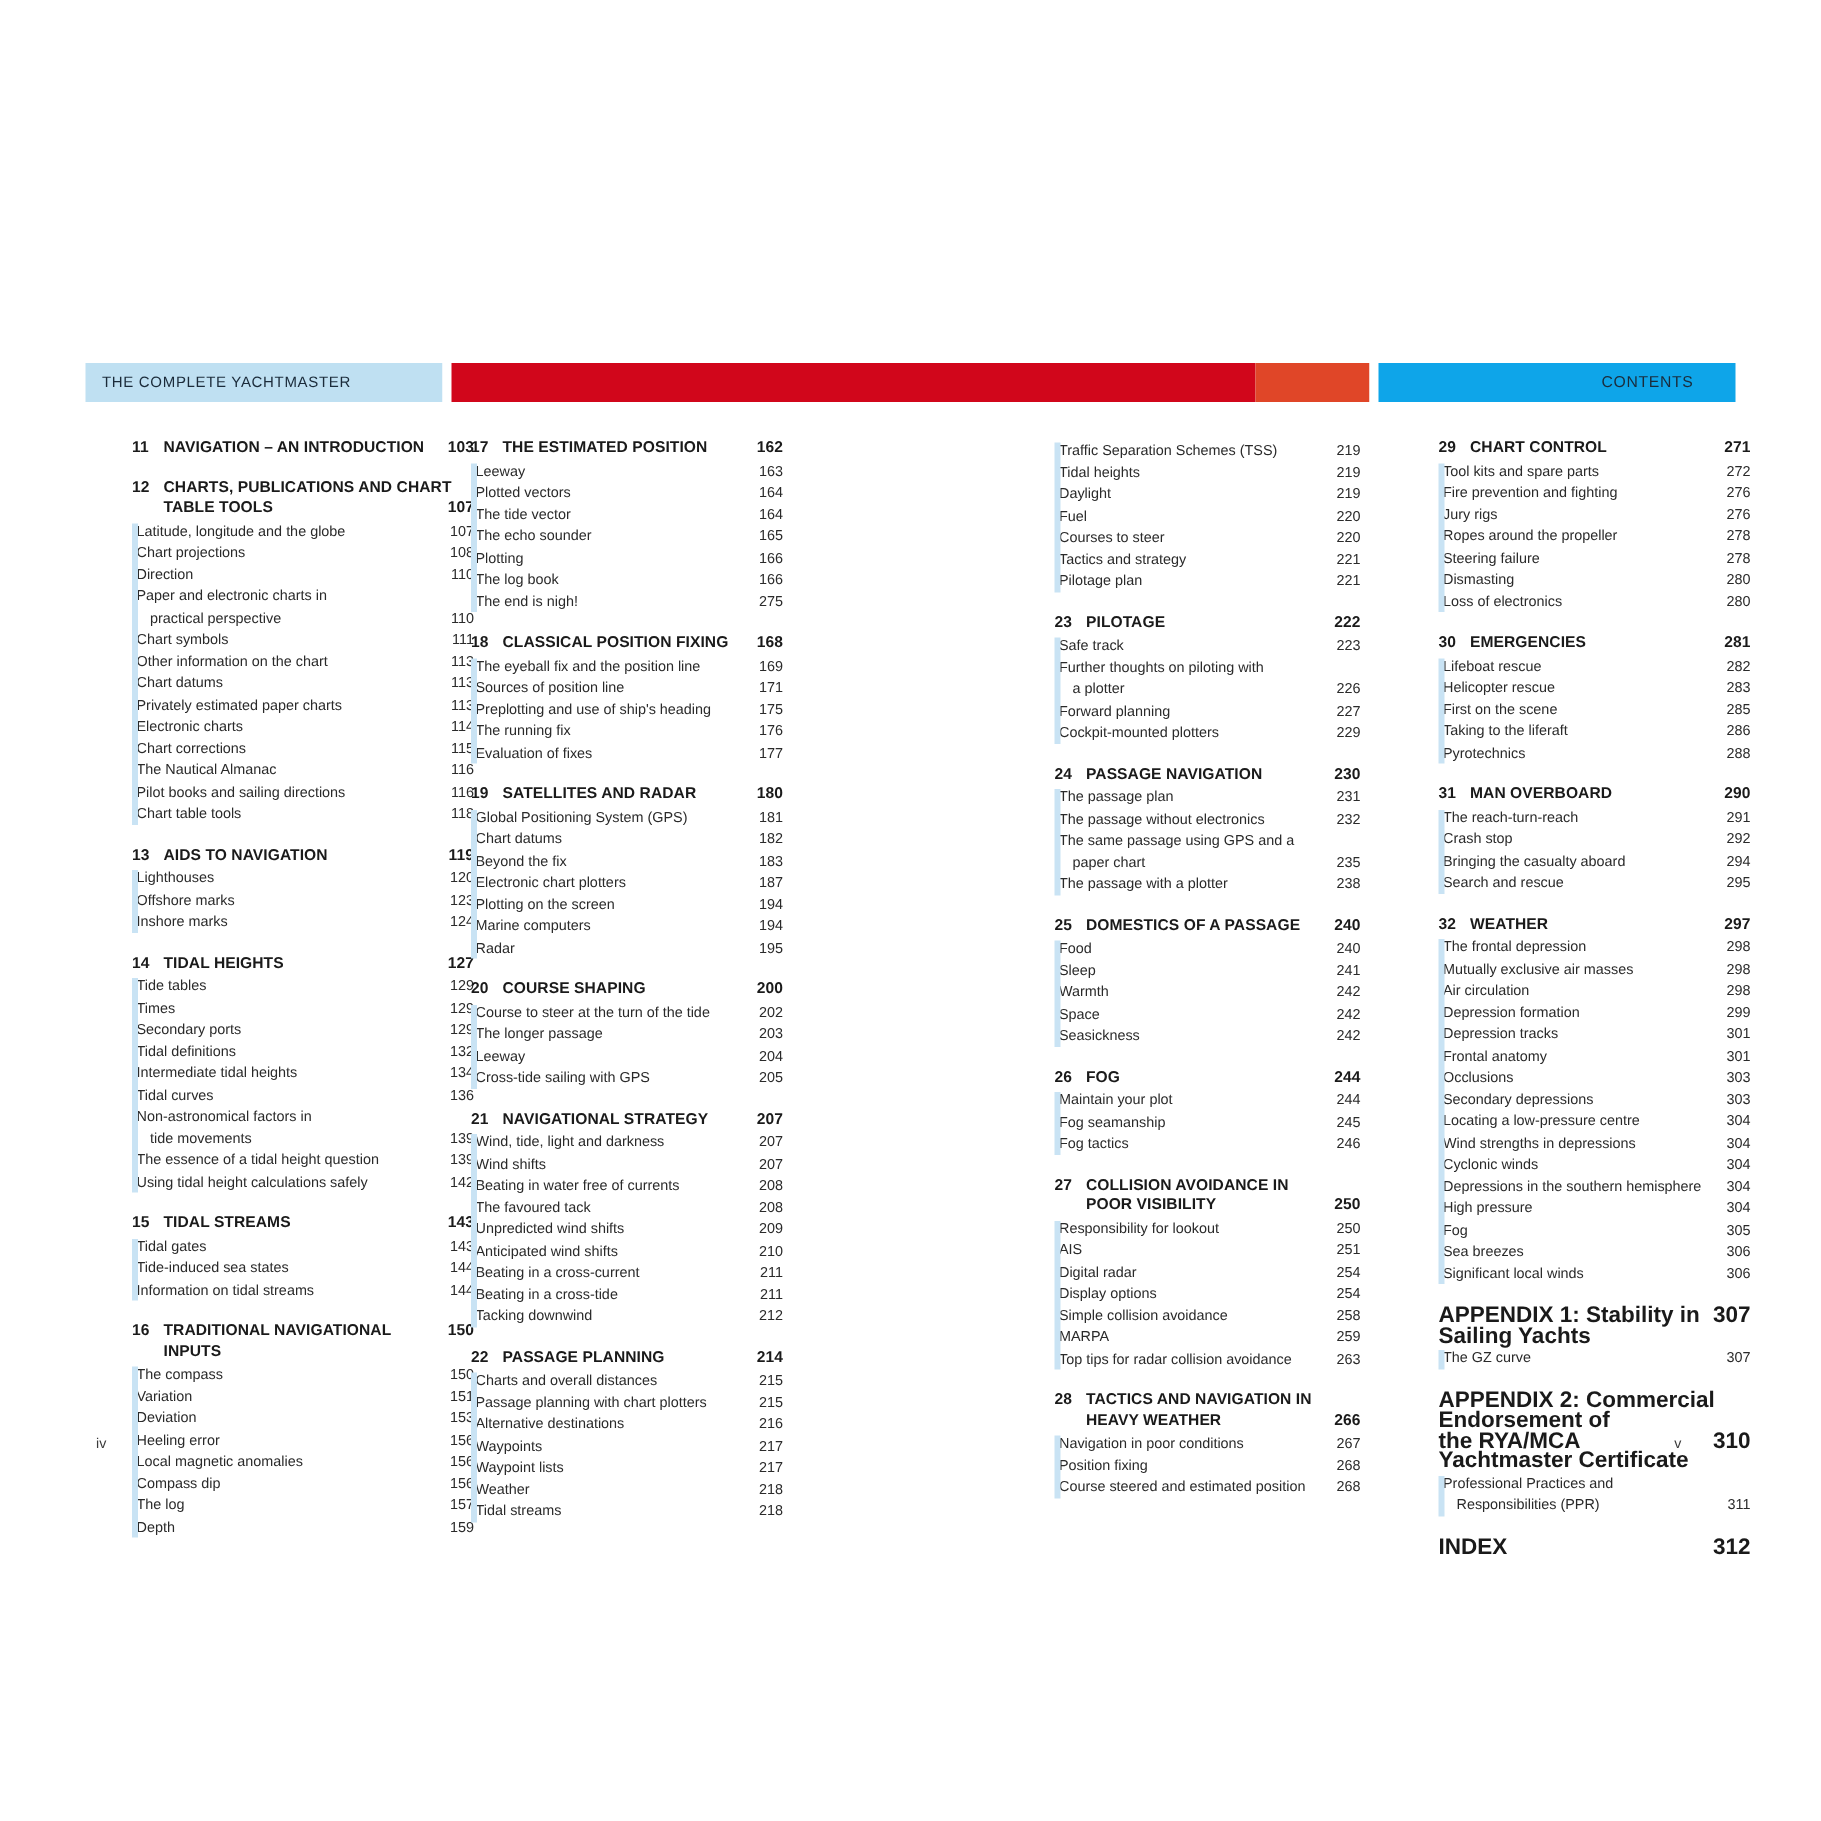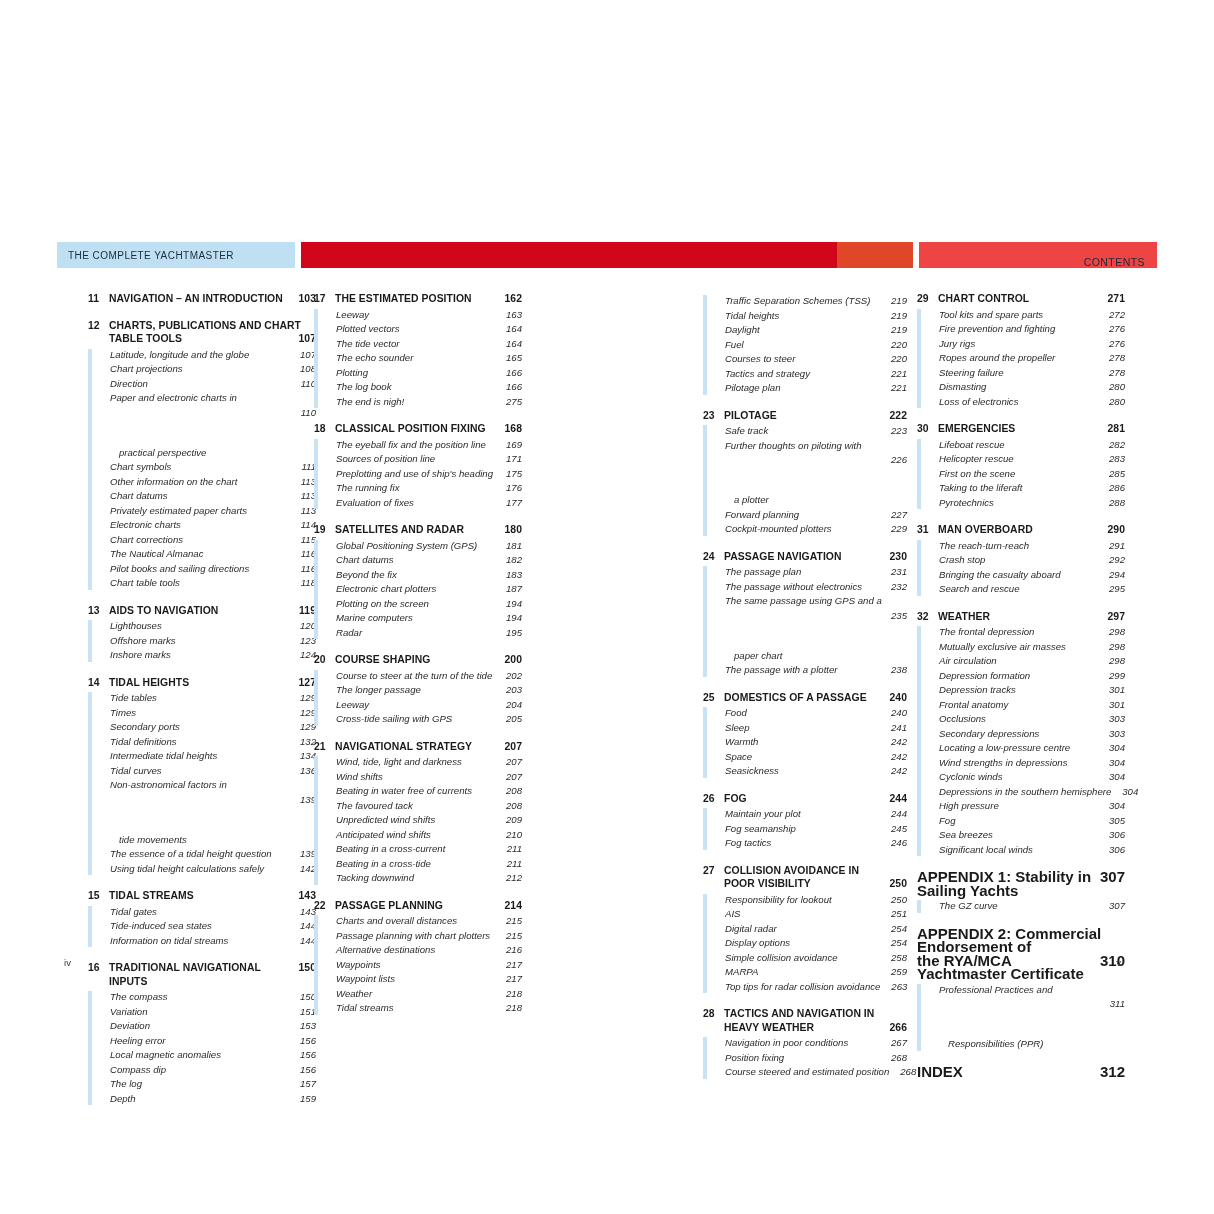--- a/index.html
+++ b/index.html
@@ -59,25 +59,25 @@
   .hdr-red2 {
     width: 76px;
     background: #e04628;
   }
   .hdr-gap2 {
     width: 6px;
     background: #ffffff;
   }
   .hdr-right {
     width: 238px;
-    background: #ef4444;
+    background: #0ea5e9;
     display: flex;
-    align-items: flex-end;
+    align-items: center;
     justify-content: flex-end;
-    padding-right: 12px;
+    padding-right: 28px;
     box-sizing: border-box;
   }
   .hdr-right .hdr-text {
     font-size: 10.5px;
     letter-spacing: 0.45px;
     color: #1b2b3a;
   }
 
   
   .columns {
@@ -86,21 +86,21 @@
     left: 0;
     width: 1214px;
   }
   .col {
     position: absolute;
     top: 0;
   }
   .col-1 { left: 88px;  width: 228px; }
   .col-2 { left: 314px; width: 208px; }
   .col-3 { left: 703px; width: 204px; }
-  .col-4 { left: 917px; width: 208px; }
+  .col-4 { left: 959px; width: 208px; }
 
   
   .chapter {
     position: relative;
     margin-bottom: 13px;
   }
   .chapter:last-child { margin-bottom: 0; }
 
   .ch-head {
     display: flex;
@@ -147,22 +147,21 @@
     color: #1a1a1a;
   }
   .ap-head .l1, .ap-head .l2 { display: flex; }
   .ap-head .t { flex: 1 1 auto; padding-right: 5px; }
   .ap-head .ch-page { flex: 0 0 auto; text-align: right; }
 
   
   .subs {
     position: relative;
     margin-top: 2px;
-    padding-left: 22px;
-    font-style: italic;
+    padding-left: 3px;
   }
   .subs::before {
     content: "";
     position: absolute;
     left: 0px;
     top: 1px;
     bottom: 1px;
     width: 4px;
     background: #c9e3f4;
   }
@@ -181,21 +180,21 @@
   }
   .sub .s-page {
     flex: 0 0 auto;
     text-align: right;
     min-width: 22px;
   }
   
   .sub.wrap { display: block; }
   .sub.wrap .w1 { display: block; }
   .sub.wrap .w2 { display: flex; padding-left: 9px; }
-  .sub.wrap .w2 .s-title { flex: 1 1 auto; padding-right: 5px; margin-top: 40px; }
+  .sub.wrap .w2 .s-title { flex: 1 1 auto; padding-right: 5px; }
 
   
   .footer {
     position: absolute;
     top: 948px;
     left: 0;
     width: 1214px;
     height: 26px;
   }
   .folio {

